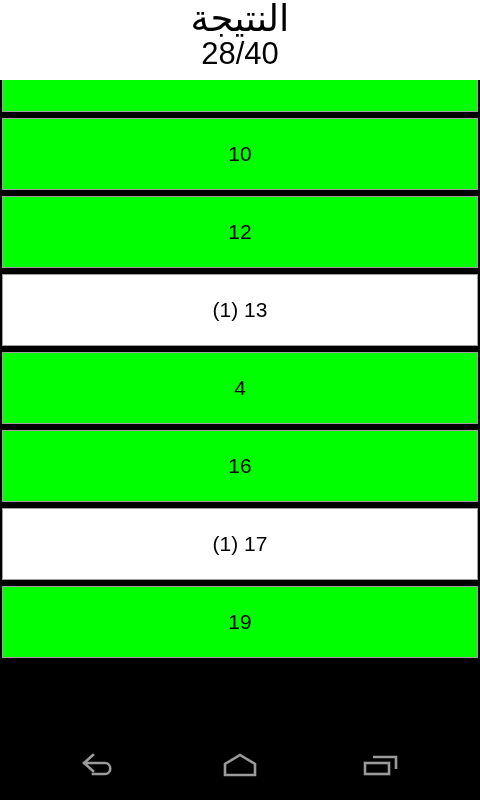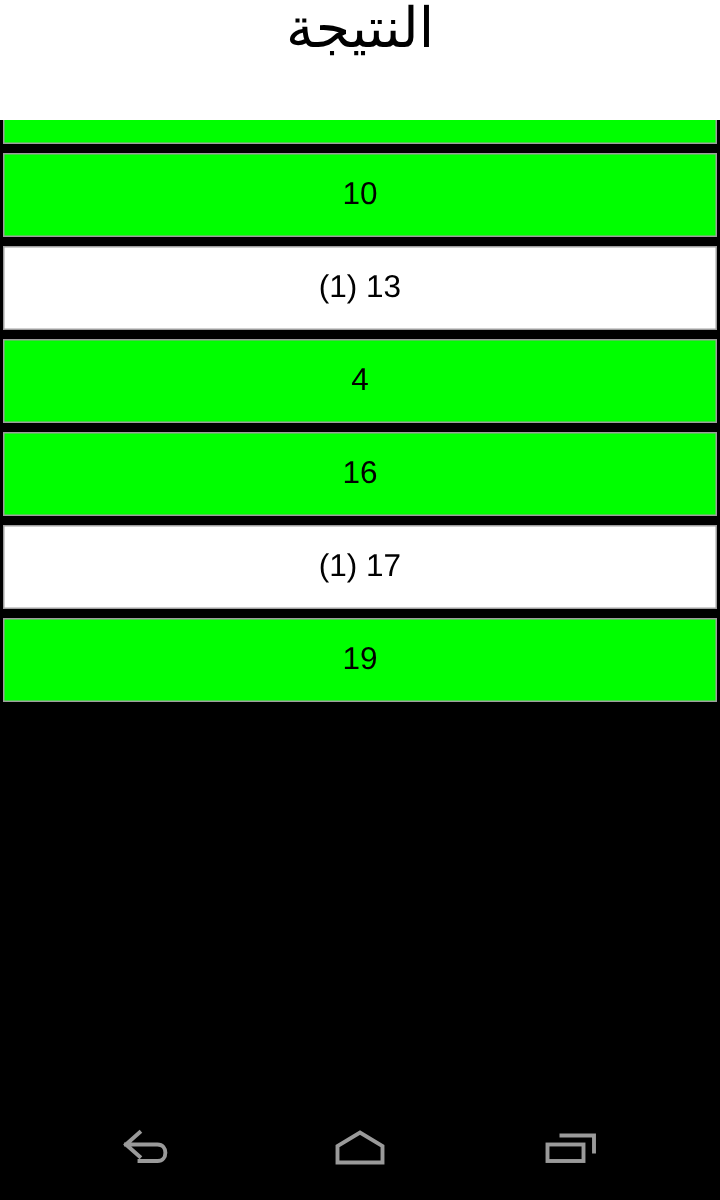--- a/index.html
+++ b/index.html
@@ -61,21 +61,21 @@
   }
   .list-inner {
     position: absolute;
     left: 0;
     top: -40px;      
     width: 480px;
   }
 
   .row {
     position: relative;
-    height: 56px;
+    height: 72px;
     margin: 0 2px 6px 2px;
     border: 1px solid #9e9e9e;
     box-sizing: border-box;
     display: flex;
     align-items: center;
     justify-content: center;
     overflow: hidden;
   }
   .row.correct { background: #00ff00; }
   .row.wrong   { background: #ffffff; }
@@ -111,27 +111,31 @@
   }
   .nav-btn svg { display: block; }
 </style>
 </head>
 <body>
 
 <div id="app">
 
   <div class="header">
     <div class="header-title">النتيجة</div>
+    <div class="header-score">28/40</div>
   </div>
 
   <div class="list">
     <div class="list-inner" id="list-inner">
         <div class="row correct"></div>
         <div class="row correct">
           <span class="row-label">10</span>
+        </div>
+        <div class="row correct">
+          <span class="row-label">12</span>
         </div>
         <div class="row wrong">
           <span class="row-label">(1) 13</span>
         </div>
         <div class="row correct">
           <span class="row-label">4</span>
         </div>
         <div class="row correct">
           <span class="row-label">16</span>
         </div>

